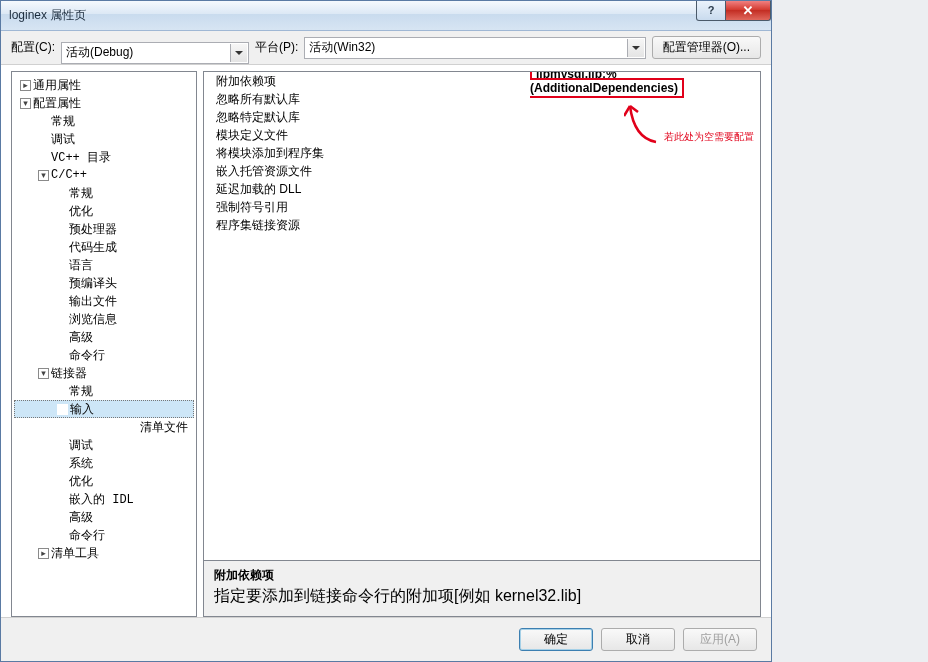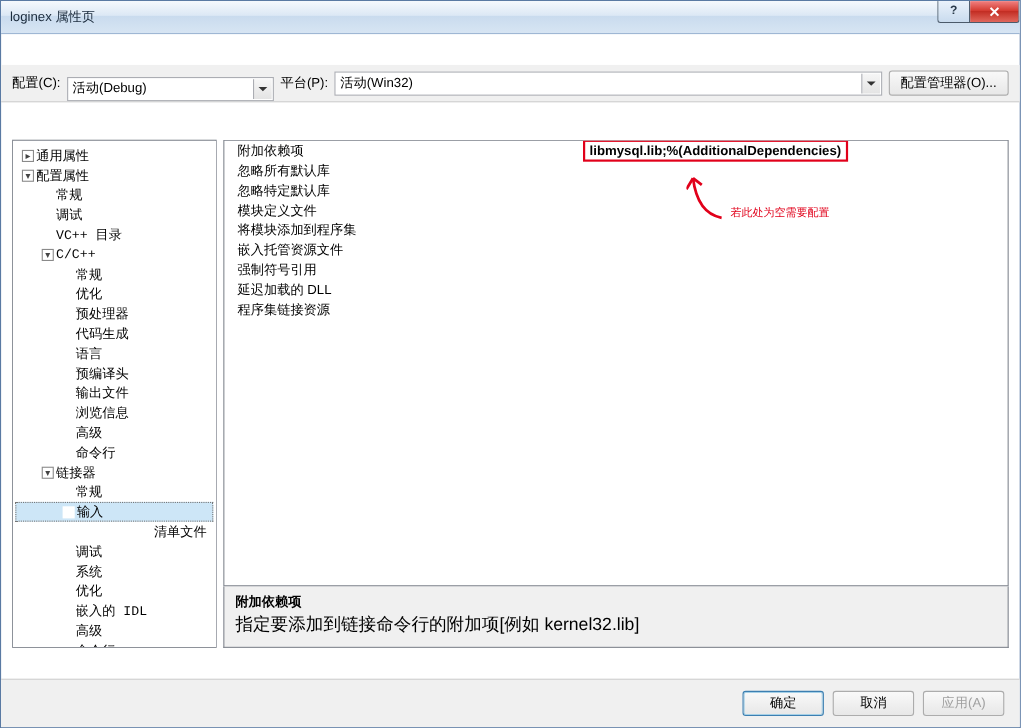--- a/index.html
+++ b/index.html
@@ -1,19 +1,19 @@
 <!DOCTYPE html>
 <html><head>
 <meta charset="utf-8">
 <style>
 * { box-sizing: border-box; margin: 0; padding: 0; font-family: "Microsoft YaHei", "Segoe UI", Tahoma, sans-serif; }
 body { background: #eceef1; font-size: 12px; color: #000; overflow: hidden; }
 
 
-.window { width: 928px; height: 662px; background: #fff; border: 1px solid #5a7aa3; position: relative; display: flex; flex-direction: column; gap: 28px; }
+.window { width: 772px; height: 662px; background: #fff; border: 1px solid #5a7aa3; position: relative; display: flex; flex-direction: column; }
 .titlebar { height: 30px; background: linear-gradient(#f5f9fd, #dce8f5 45%, #c9dbee 46%, #d7e5f3); display: flex; align-items: center; padding-left: 8px; border-bottom: 1px solid #9fb7d4; }
 .titlebar-text { font-size: 12px; color: #1b2b3c; }
 .win-controls { position: absolute; right: 0; top: 0; display: flex; }
 .win-btn { width: 30px; height: 20px; border: 1px solid #4b5a6a; border-top: none; display: flex; align-items: center; justify-content: center; font-size: 11px; line-height: 1; cursor: default; }
 .win-help { background: linear-gradient(#eaf2fb,#c9dbee); border-radius: 0 0 0 3px; margin-right: -1px; font-weight: bold; color: #2a3a4a; }
 .win-close { width: 46px; background: linear-gradient(#f08080,#d43c32 45%,#c12a20 46%,#e0675c); color: #fff; border-radius: 0 0 3px 0; font-size: 13px; font-weight: bold; }
 
 
 .toolbar { height: 34px; display: flex; align-items: center; gap: 6px; padding: 0 10px; background: #f0f0f0; border-bottom: 1px solid #d0d0d0; }
 .tb-label { font-size: 12px; }
@@ -220,25 +220,25 @@
             </div>
             <div class="grid-row">
               <div class="grid-k">将模块添加到程序集</div>
               <div class="grid-v"></div>
             </div>
             <div class="grid-row">
               <div class="grid-k">嵌入托管资源文件</div>
               <div class="grid-v"></div>
             </div>
             <div class="grid-row">
+              <div class="grid-k">延迟加载的 DLL</div>
+              <div class="grid-v"></div>
+            </div>
+            <div class="grid-row">
               <div class="grid-k">强制符号引用</div>
-              <div class="grid-v"></div>
-            </div>
-            <div class="grid-row">
-              <div class="grid-k">延迟加载的 DLL</div>
               <div class="grid-v"></div>
             </div>
             <div class="grid-row">
               <div class="grid-k">程序集链接资源</div>
               <div class="grid-v"></div>
             </div>
           </div>
         <div class="arrow-annot">
           <svg viewBox="0 0 40 48">
             <path d="M32 42 Q10 38 6 6" stroke="#e1001a" stroke-width="2.5" fill="none"></path>

